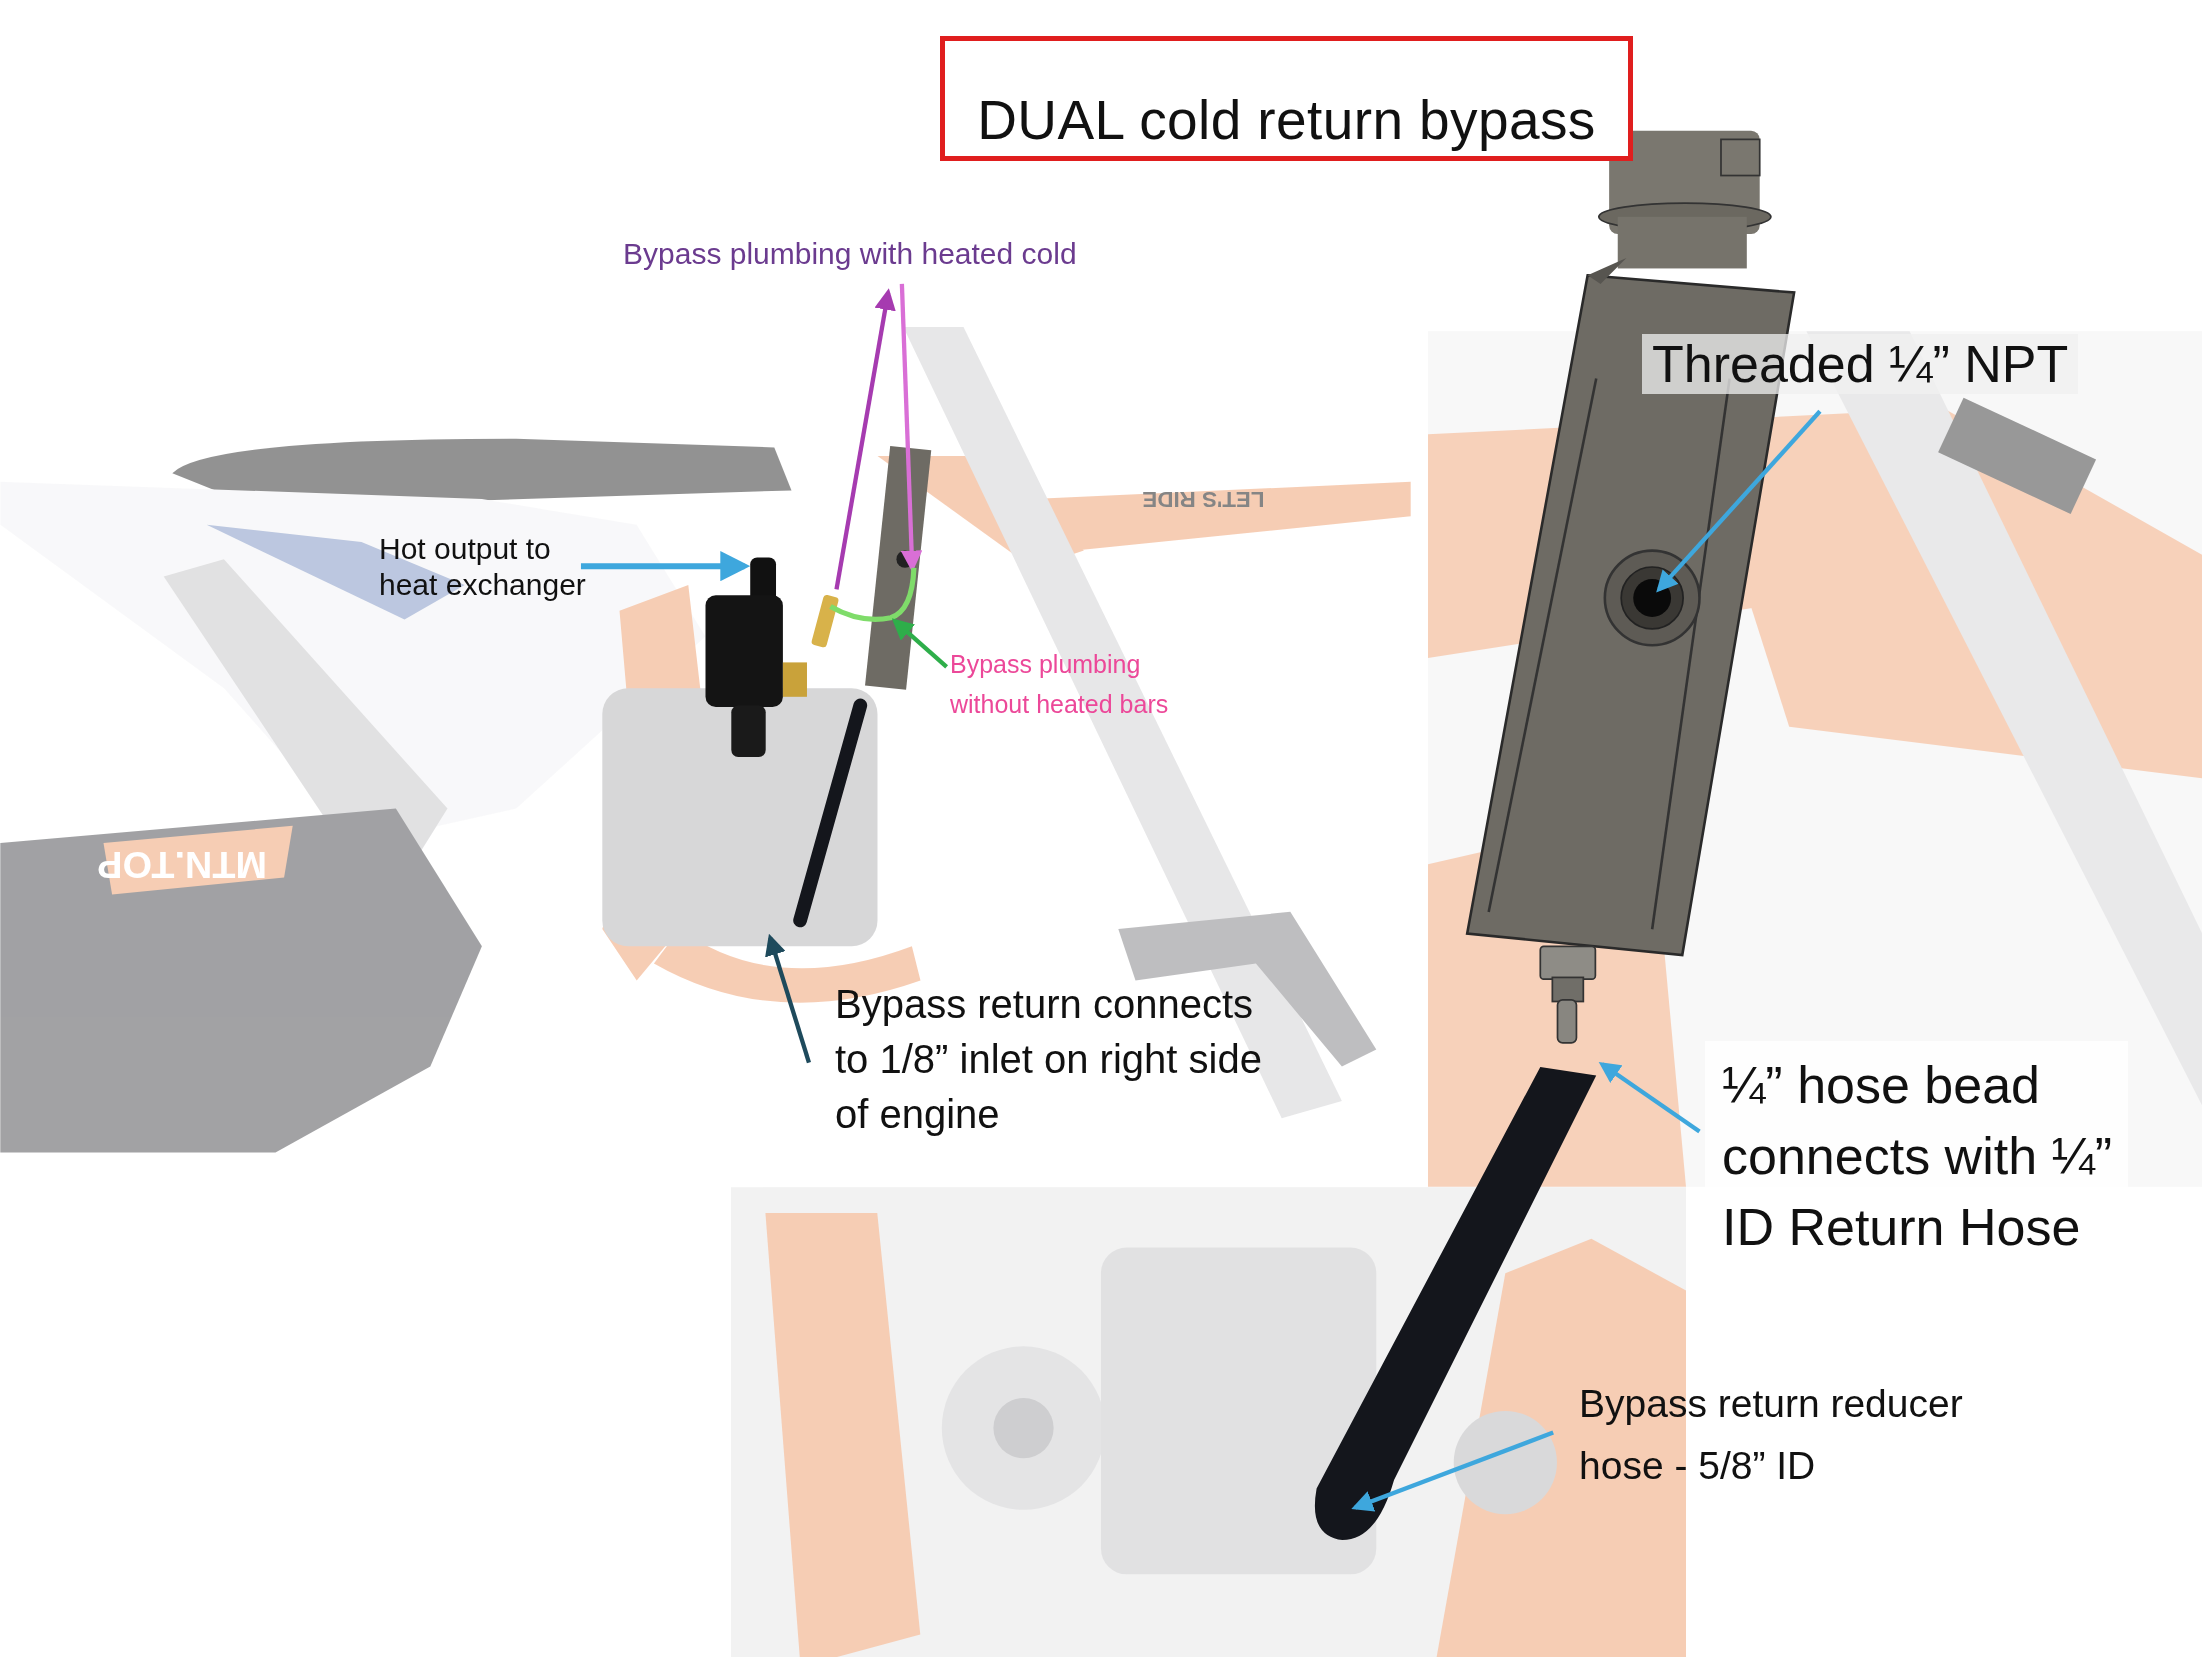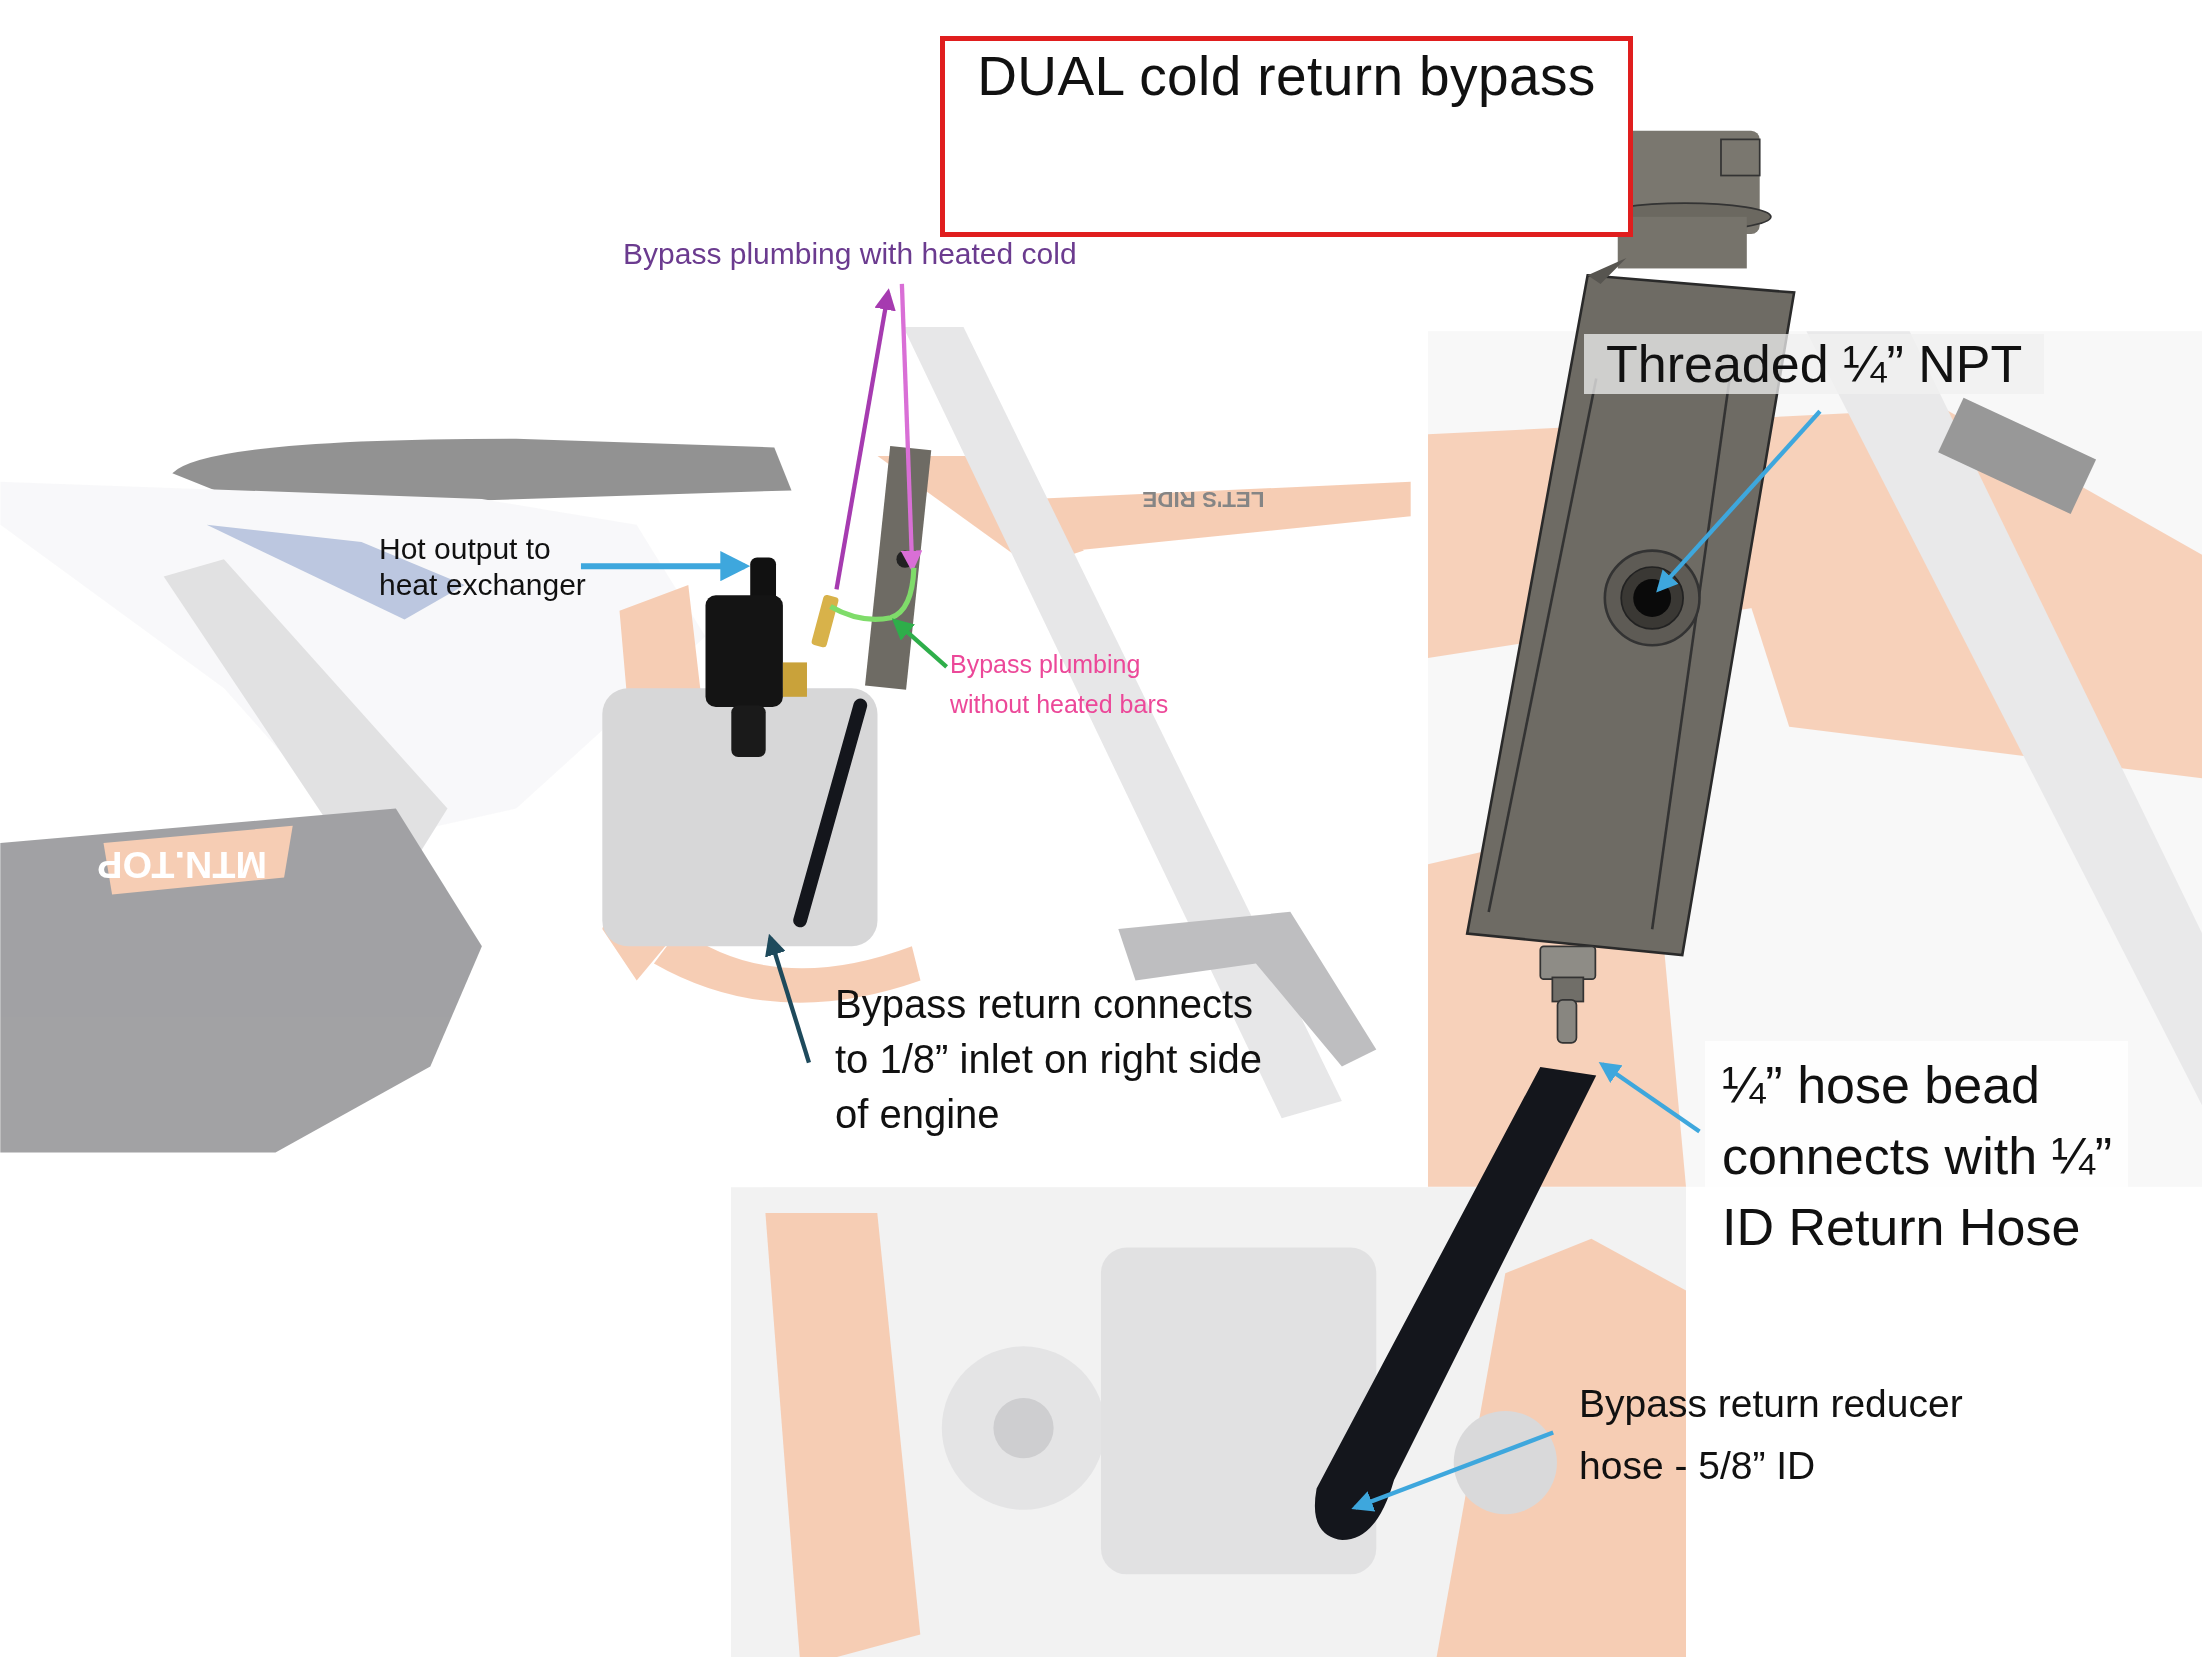--- a/index.html
+++ b/index.html
@@ -2,30 +2,30 @@
 <html style="font-size:13.8px"><head>
 <meta charset="utf-8">
 <style>
   html, body { margin:0; padding:0; background:#ffffff; }
   body { width:2203px; height:1658px; position:relative; overflow:hidden;
          font-family:"Liberation Sans", "DejaVu Sans", sans-serif; }
   .layer { position:absolute; left:0; top:0; }
   .photo-left { position:absolute; left:0; top:327px; width:1411px; height:860px; }
   .photo-right { position:absolute; left:1428px; top:331px; width:774px; height:856px; }
   .photo-bottom { position:absolute; left:731px; top:1187px; width:955px; height:471px; }
-  .title-box { position:absolute; left:940px; top:36px; width:693px; height:201px;
+  .title-box { position:absolute; left:940px; top:36px; width:693px; height:125px;
                border:5.2px solid #e01e1e; background:#fff; box-sizing:border-box;
-               display:flex; align-items:flex-start; justify-content:center; text-align:center; }
+               display:flex; align-items:flex-end; justify-content:center; text-align:center; }
   .title-box span { font-size:55px; line-height:71px; color:#111; letter-spacing:0.4px; }
   .lbl { position:absolute; white-space:pre-line; color:#111; }
   .lbl-purple { left:623px; top:237px; font-size:30px; color:#6b3b8f; }
   .lbl-hot { left:379px; top:531px; font-size:30px; line-height:36px; }
   .lbl-green { left:950px; top:644px; font-size:25px; line-height:40px; color:#ec4899; }
   .lbl-return { left:835px; top:977px; font-size:40px; line-height:55px; }
-  .lbl-npt { left:1584px; top:334px; font-size:52px; padding:0 22px;
+  .lbl-npt { left:1642px; top:334px; font-size:52px; padding:0 10px;
              background:rgba(240,240,240,0.75); }
   .lbl-bead { left:1705px; top:1041px; font-size:52px; line-height:71px;
               background:rgba(255,255,255,0.85); padding:8.6px 15.5px 0 17px; }
   .lbl-reducer { left:1579px; top:1373px; font-size:39px; line-height:62px; }
 </style>
 </head>
 <body>
 
 <svg class="photo-left" viewBox="0 0 1640 1000">
   <g opacity="0.55">

